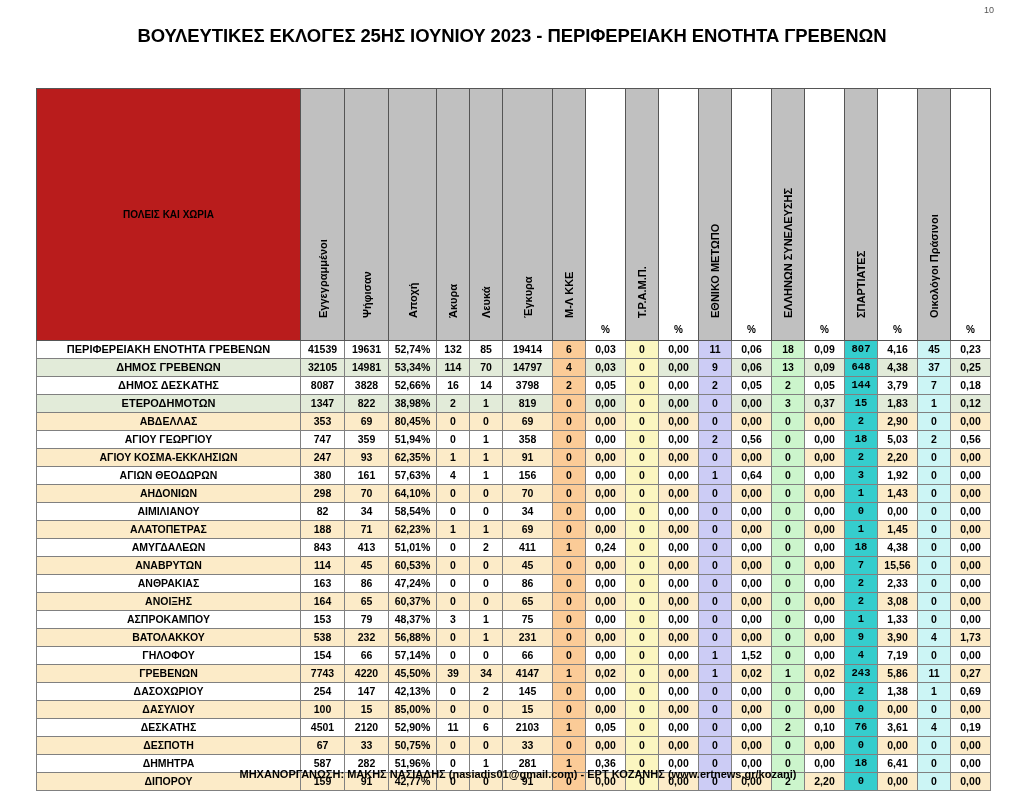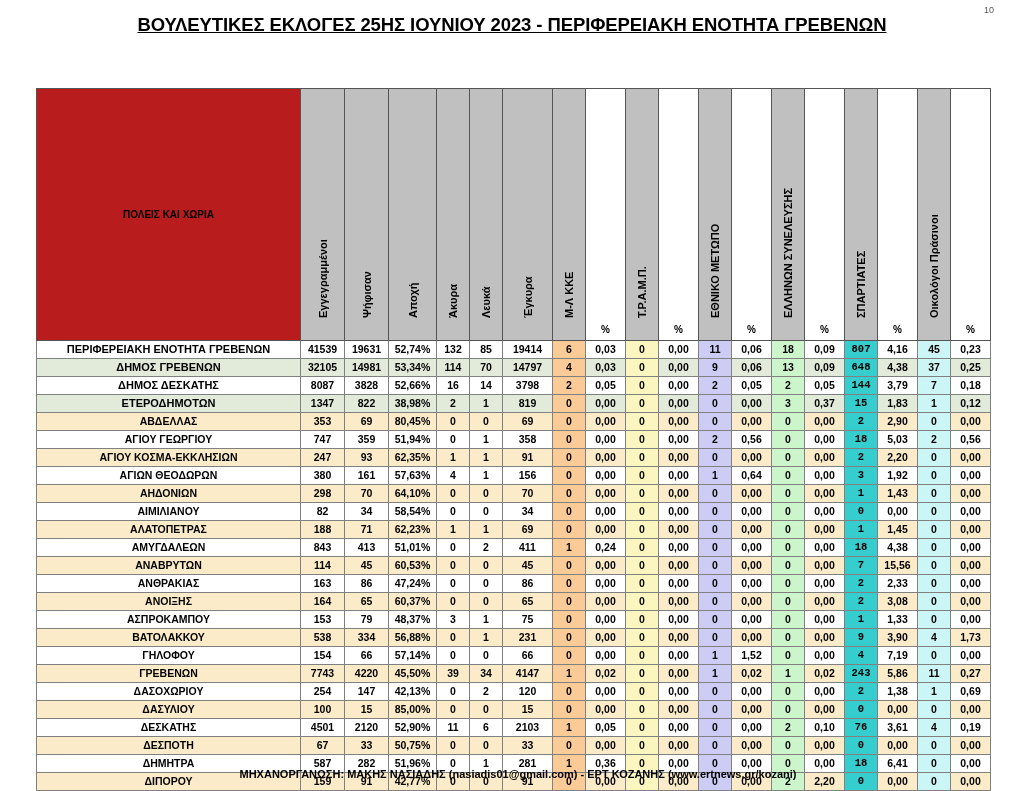--- a/index.html
+++ b/index.html
@@ -17,23 +17,22 @@
     font-size:9px;
     color:#555;
     font-family:"Liberation Sans", sans-serif;
   }
   #doc-title {
     width:100%;
     text-align:center;
     font-size:18.5px;
     font-weight:bold;
     letter-spacing:-0.1px;
-    padding-top:14px;
+    padding-top:25px;
     color:#000;
-    text-decoration:underline;
   }
   #table-wrap {
     position:absolute;
     left:36px; top:88px;
     width:952px;
   }
   table.grid {
     border-collapse:collapse;
     table-layout:fixed;
     width:952px;
@@ -550,21 +549,21 @@
           <td class="num p-green">0</td>
           <td class="pct ">0,00</td>
           <td class="num p-teal">1</td>
           <td class="pct ">1,33</td>
           <td class="num p-cyan">0</td>
           <td class="pct ">0,00</td>
         </tr>
         <tr class="vil-a">
           <td class="rowname">ΒΑΤΟΛΑΚΚΟΥ</td>
           <td class="num ">538</td>
-          <td class="num ">334</td>
+          <td class="num ">232</td>
           <td class="num ">56,88%</td>
           <td class="num ">0</td>
           <td class="num ">1</td>
           <td class="num ">231</td>
           <td class="num p-orange">0</td>
           <td class="pct ">0,00</td>
           <td class="num p-yellow">0</td>
           <td class="pct ">0,00</td>
           <td class="num p-purple">0</td>
           <td class="pct ">0,00</td>
@@ -617,21 +616,21 @@
           <td class="num p-cyan">11</td>
           <td class="pct ">0,27</td>
         </tr>
         <tr class="vil-b">
           <td class="rowname">ΔΑΣΟΧΩΡΙΟΥ</td>
           <td class="num ">254</td>
           <td class="num ">147</td>
           <td class="num ">42,13%</td>
           <td class="num ">0</td>
           <td class="num ">2</td>
-          <td class="num ">120</td>
+          <td class="num ">145</td>
           <td class="num p-orange">0</td>
           <td class="pct ">0,00</td>
           <td class="num p-yellow">0</td>
           <td class="pct ">0,00</td>
           <td class="num p-purple">0</td>
           <td class="pct ">0,00</td>
           <td class="num p-green">0</td>
           <td class="pct ">0,00</td>
           <td class="num p-teal">2</td>
           <td class="pct ">1,38</td>

